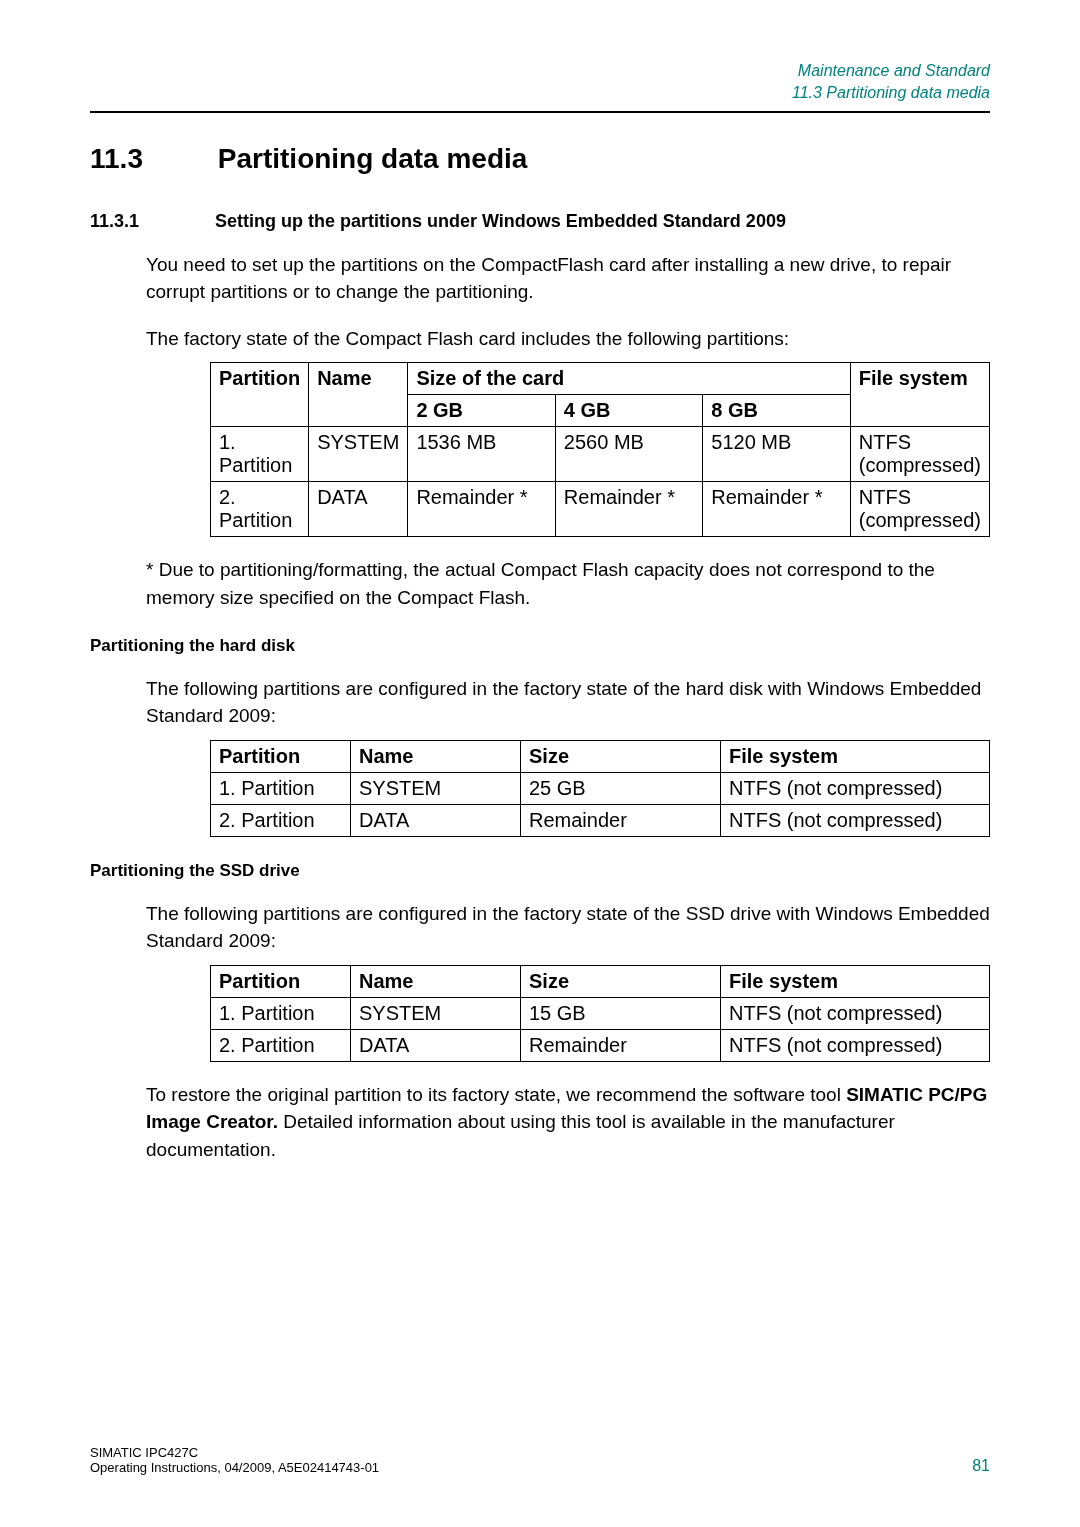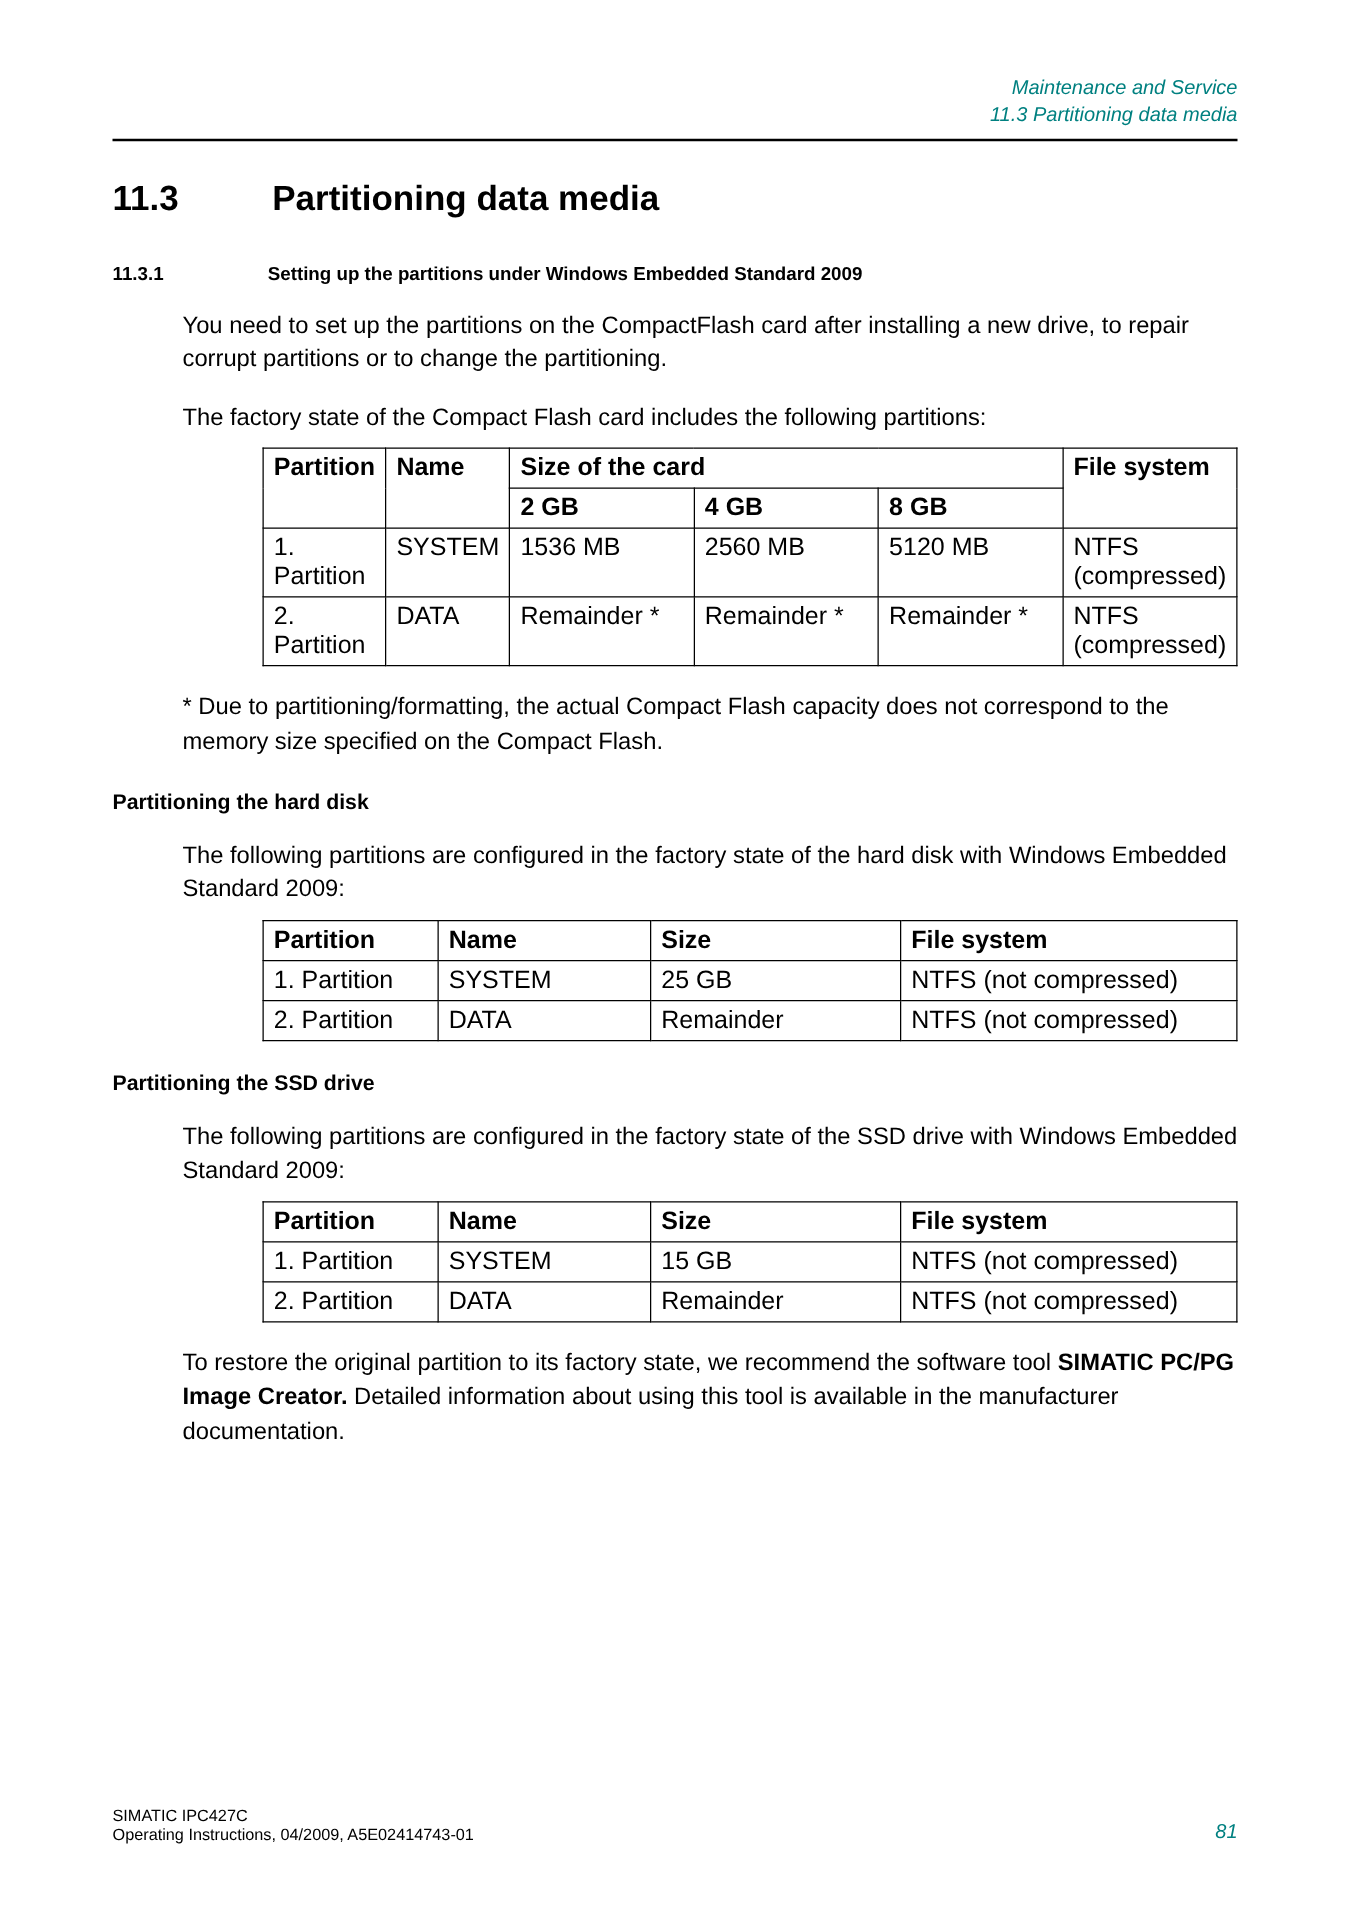--- a/index.html
+++ b/index.html
@@ -28,21 +28,21 @@
     border-top: 2px solid #000;
     margin: 4px 0 30px 0;
   }
   .h1 {
     font-size: 28px;
     font-weight: 700;
     margin: 8px 0 36px 0;
   }
   .h1 .num { display: inline-block; width: 120px; }
   .h2 {
-    font-size: 15px;
+    font-size: 18px;
     font-weight: 700;
     margin: 24px 0 12px 0;
   }
   .h2 .num { display: inline-block; width: 120px; }
   .h3 {
     font-size: 17px;
     font-weight: 700;
     margin: 24px 0 8px 0;
   }
   .body-text {
@@ -71,29 +71,29 @@
     position: absolute;
     bottom: 52px;
     left: 90px;
     right: 90px;
     font-size: 13px;
     color: #000;
     display: flex;
     justify-content: space-between;
     align-items: flex-end;
   }
-  .footer .pg { color: #008080; font-size: 16px; font-style: italic; }
+  .footer .pg { color: #008080; font-size: 16px; }
 </style>
 </head>
 <body>
 
 <div class="page">
 
   <div class="running-head">
-    <div>Maintenance and Service</div>
+    <div>Maintenance and Standard</div>
     <div class="sub">11.3 Partitioning data media</div>
   </div>
   <div class="divider"></div>
 
   <div class="h1">
     <span class="num">11.3</span>
     <span>Partitioning data media</span>
   </div>
 
   <div class="h2">

